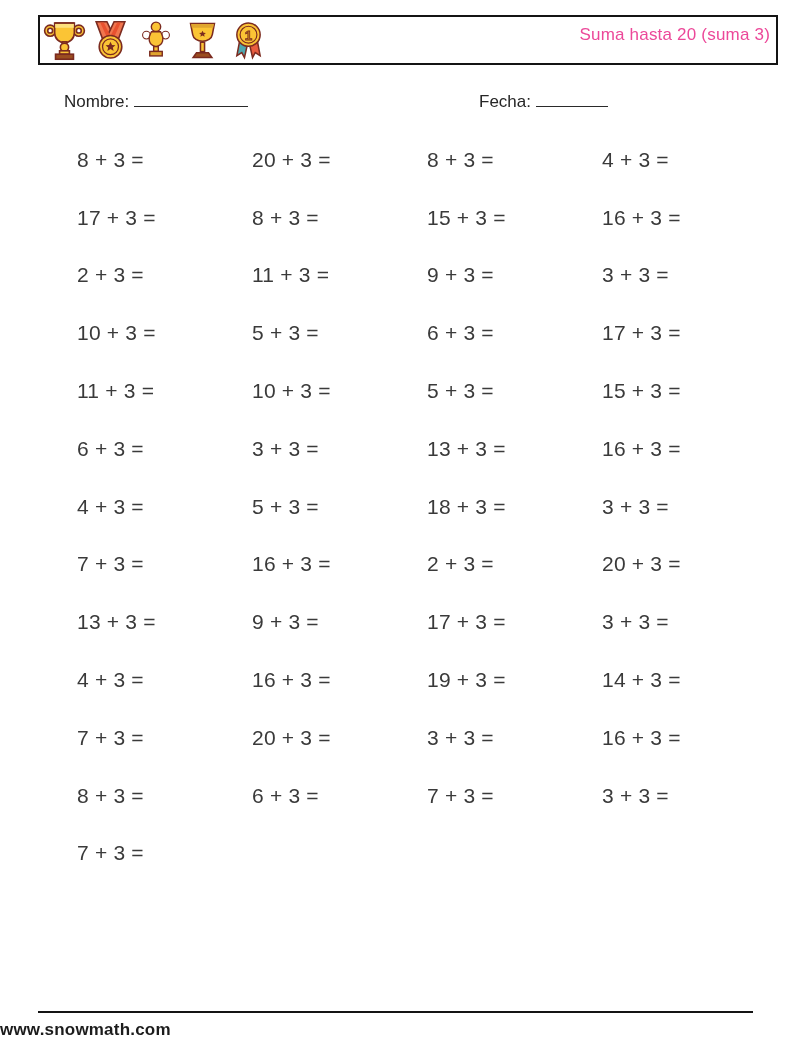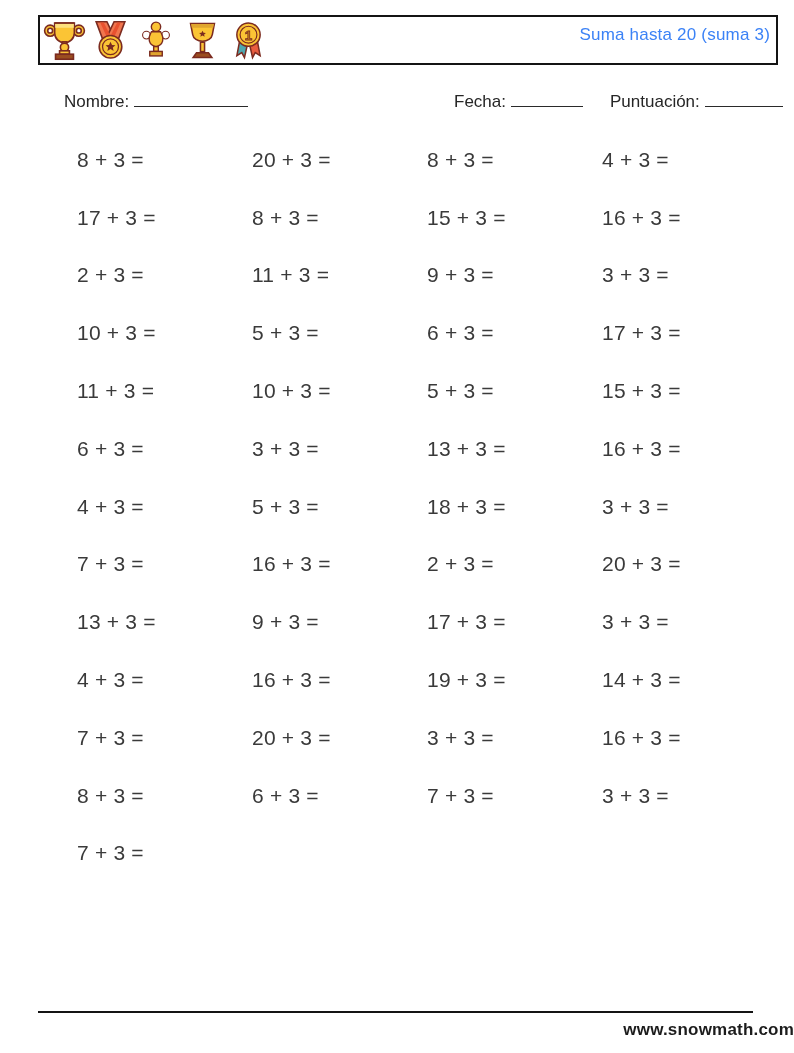--- a/index.html
+++ b/index.html
@@ -21,32 +21,32 @@
     background: #fff;
   }
   .icons {
     position: absolute; left: 2px; top: 0;
     height: 46px; display: flex; align-items: center; gap: 2px;
   }
   .icon { width: 44px; height: 46px; display: flex; align-items: center; justify-content: center; }
   .icon svg { display: block; }
   .header-title {
     position: absolute; top: 8px; right: 6px;
-    font-size: 17px; color: #3b82f6; letter-spacing: 0.2px;
+    font-size: 17px; color: #ec4899; letter-spacing: 0.2px;
   }
 
   
   .fields-row {
     position: absolute; left: 38px; top: 92px;
     width: 740px; height: 26px;
     font-size: 17px; color: #262626; margin-left: 24px;
   }
   .field { position: absolute; top: 0; white-space: nowrap; }
   .field-name  { left: 2px; }
-  .field-date  { left: 392px; }
+  .field-date  { left: 417px; }
   .field-score { left: 548px; }
   .blank-line {
     display: inline-block; height: 14px; margin-left: 5px;
     border-bottom: 1.6px solid #2a2a2a; vertical-align: baseline;
   }
   .line-name  { width: 114px; }
   .line-date  { width: 72px; }
   .line-score { width: 78px; }
 
   
@@ -66,21 +66,21 @@
   }
 
   
   .footer-line {
     position: absolute; left: 38px; top: 1011px;
     width: 715px; height: 0;
     border-top: 2px solid #141414;
   }
   .footer-text {
     position: absolute; left: 0; top: 1020px;
-    width: 794px; text-align: right;
+    width: 794px; text-align: left;
     font-size: 17px; font-weight: bold; color: #1c1c1c;
     letter-spacing: 0.2px;
   }
 </style>
 </head>
 <body>
 
 <div class="page">
 
   <div class="header-box">
@@ -159,23 +159,20 @@
     <div class="header-title">Suma hasta 20 (suma 3)</div>
   </div>
 
   <div class="fields-row">
     <div class="field field-name">
       <span>Nombre:</span><span class="blank-line line-name"></span>
     </div>
     <div class="field field-date">
       <span>Fecha:</span><span class="blank-line line-date"></span>
     </div>
-    <div class="field field-score">
-      <span>Puntuación:</span><span class="blank-line line-score"></span>
-    </div>
   </div>
 
   <div class="problems-grid">
       <div class="problem">8 + 3 =</div>
       <div class="problem">20 + 3 =</div>
       <div class="problem">8 + 3 =</div>
       <div class="problem">4 + 3 =</div>
       <div class="problem">17 + 3 =</div>
       <div class="problem">8 + 3 =</div>
       <div class="problem">15 + 3 =</div>

